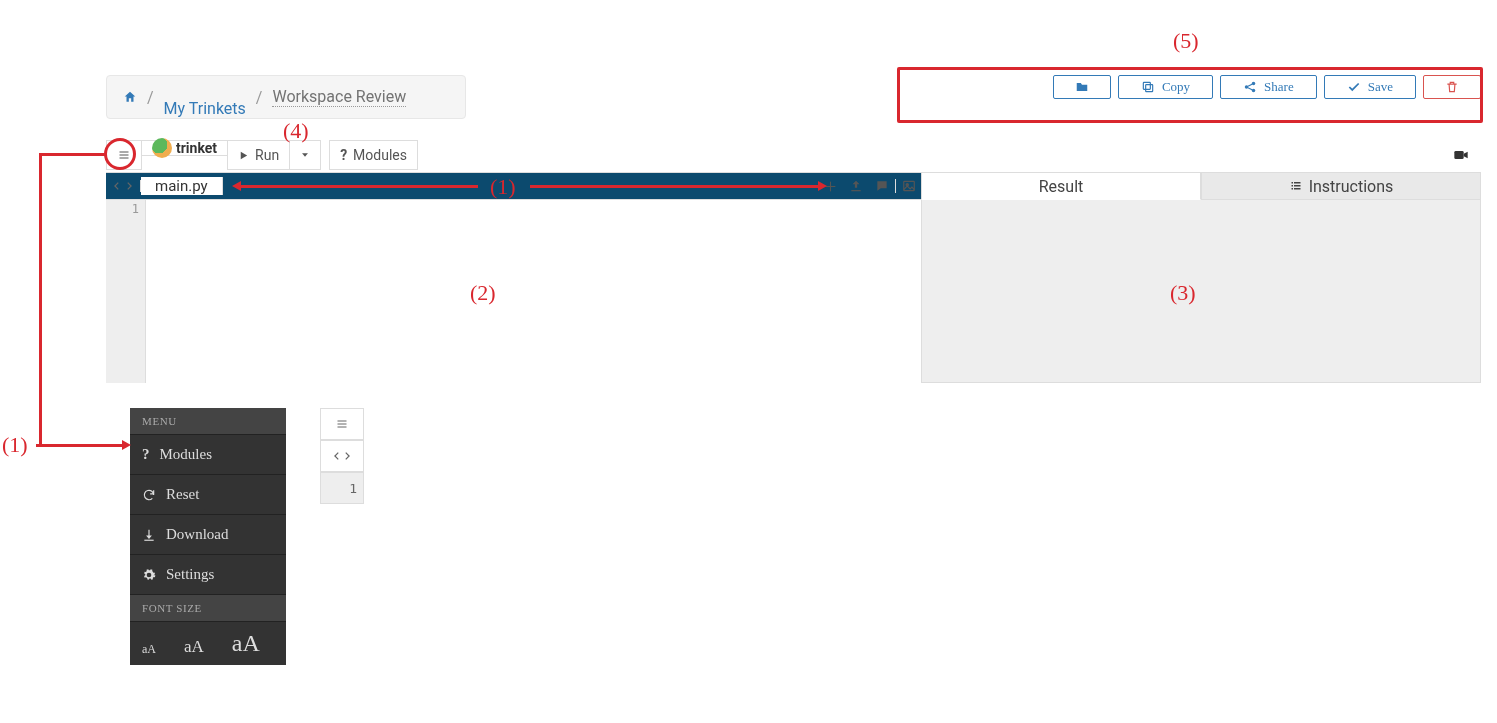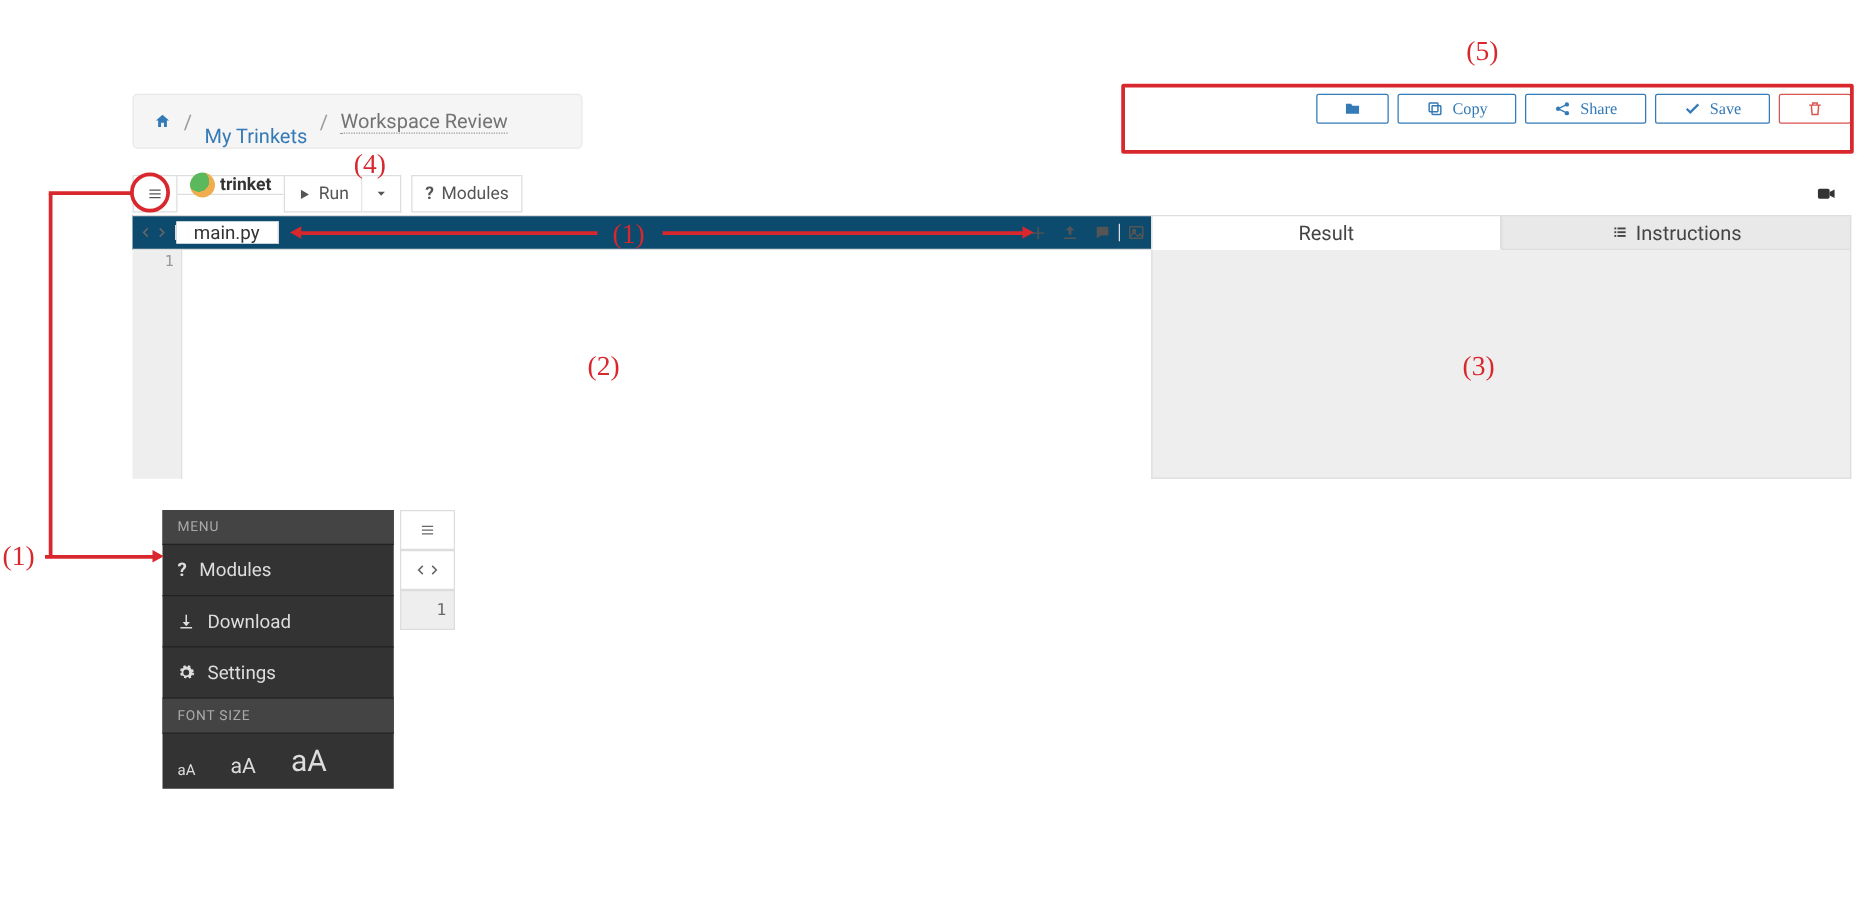--- a/index.html
+++ b/index.html
@@ -133,23 +133,24 @@
   border: 1px solid #ddd; color: #444;
 }
 .right-tabs .rtab.active { background: #fff; border-bottom-color: #fff; }
 .right-tabs .rtab.inactive { background: #e9e9e9; }
 .right-body { flex: 1; background: #eee; border: 1px solid #ddd; border-top: none; }
 
 
 .menu-panel {
   position: absolute;
   left: 130px; top: 408px;
-  width: 185px;
+  width: 156px;
   background: #333; color: #ddd;
   font-size: 15px;
+  font-family: Liberation Serif, serif;
 }
 .menu-panel .mhdr {
   background: #444; color: #aaa; font-size: 11px; letter-spacing: .6px;
   padding: 7px 12px; border-bottom: 1px solid #222;
 }
 .menu-panel .mitem {
   padding: 11px 12px; display: flex; align-items: center; gap: 10px;
   border-bottom: 1px solid #222; cursor: pointer;
 }
 .menu-panel .fontrow {
@@ -371,20 +372,28 @@
   </div>
 
   <div class="menu-panel">
     <div class="mhdr">MENU</div>
     <div class="mitem">
       <span style="font-weight:700">?</span>
       <span>Modules</span>
     </div>
     <div class="mitem">
       <span>
+          <svg width="14" height="14" viewBox="0 0 24 24" fill="none" stroke="currentColor" stroke-width="2">
+            <path d="M20 12a8 8 0 10-2.3 5.7M20 4v6h-6"></path>
+          </svg>
+        </span>
+      <span>Reset</span>
+    </div>
+    <div class="mitem">
+      <span>
           <svg width="14" height="14" viewBox="0 0 24 24" fill="currentColor">
             <path d="M11 3h2v10h4l-5 6-5-6h4z"></path>
             <path d="M4 20h16v2H4z"></path>
           </svg>
         </span>
       <span>Download</span>
     </div>
     <div class="mitem">
       <span>
           <svg width="14" height="14" viewBox="0 0 24 24" fill="currentColor">

